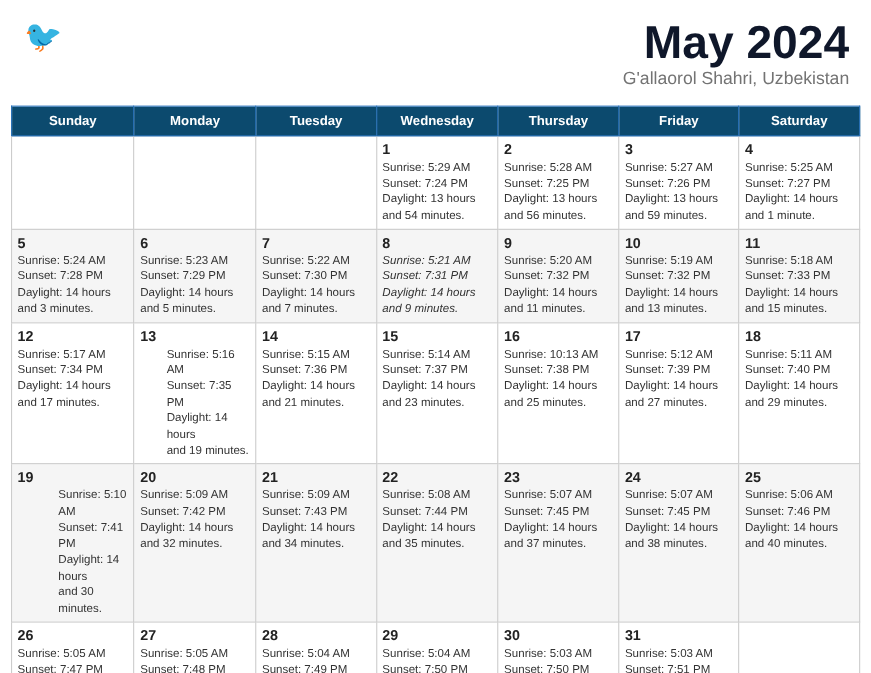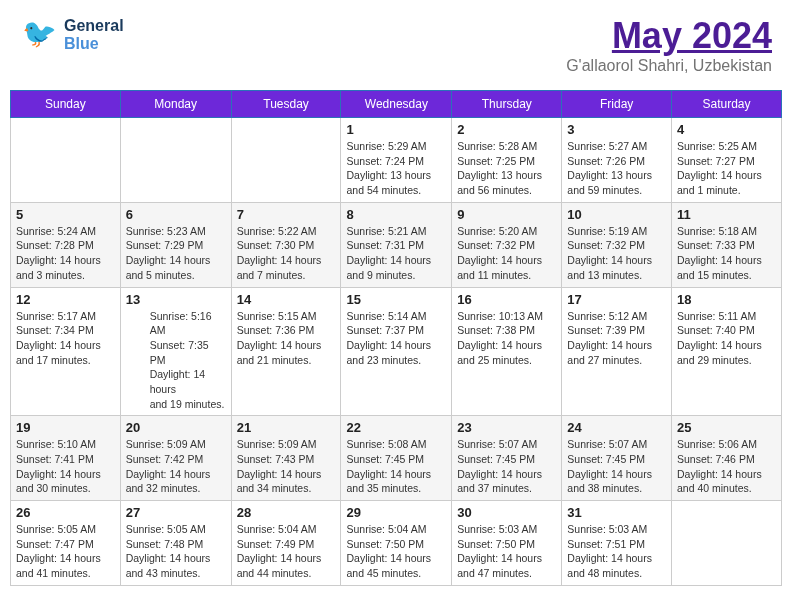--- a/index.html
+++ b/index.html
@@ -14,41 +14,40 @@
       display: flex;
       justify-content: space-between;
       align-items: flex-start;
       margin-bottom: 10px;
       padding: 5px 10px;
     }
     .title-area {
       text-align: right;
     }
     .month-title {
-      font-size: 36px;
-      font-weight: bold;
-      color: #4c1d95;
-      text-decoration: underline;
+      font-size: 42px;
+      font-weight: bold;
+      color: #0f172a;
     }
     .location-title {
       font-size: 16px;
       color: #737373;
     }
     .calendar-table {
       width: 100%;
       border-collapse: collapse;
       font-size: 11px;
     }
     .calendar-table thead tr th {
-      background-color: #6d28d9;
+      background-color: #0c4a6e;
       color: #fff;
       text-align: center;
       padding: 6px 4px;
       font-size: 12px;
-      font-weight: normal;
+      font-weight: bold;
       border: 1px solid #2a72b8;
     }
     .calendar-table tbody tr td {
       border: 1px solid #ccc;
       vertical-align: top;
       padding: 4px 5px;
       width: 113px;
       min-height: 80px;
       background: #fff;
     }
@@ -96,24 +95,20 @@
     }
   </style>
 </head>
 <body>
 
 <div class="header-area">
   <div class="logo-wrapper">
     <svg class="logo-icon" viewBox="0 0 40 40" xmlns="http://www.w3.org/2000/svg">
       <text x="2" y="28" font-size="28" fill="#4a90d9">🐦</text>
     </svg>
-    <div class="logo-name">
-      <span class="logo-general">General</span>
-      <span class="logo-blue">Blue</span>
-    </div>
   </div>
   <div class="title-area">
     <div class="month-title">May 2024</div>
     <div class="location-title">G'allaorol Shahri, Uzbekistan</div>
   </div>
 </div>
 
 <table class="calendar-table">
   <thead>
     <tr id="header-row">
@@ -177,21 +172,21 @@
         </td>
         <td>
           <span class="day-number">7</span>
           <div class="day-info" style="white-space: pre-line;">Sunrise: 5:22 AM
 Sunset: 7:30 PM
 Daylight: 14 hours
 and 7 minutes.</div>
         </td>
         <td>
           <span class="day-number">8</span>
-          <div class="day-info" style="white-space: pre-line;">Sunrise: 5:21 AM
+          <div class="day-info" style="white-space: pre-line; font-style: italic;">Sunrise: 5:21 AM
 Sunset: 7:31 PM
 Daylight: 14 hours
 and 9 minutes.</div>
         </td>
         <td>
           <span class="day-number">9</span>
           <div class="day-info" style="white-space: pre-line;">Sunrise: 5:20 AM
 Sunset: 7:32 PM
 Daylight: 14 hours
 and 11 minutes.</div>
@@ -258,21 +253,21 @@
           <span class="day-number">18</span>
           <div class="day-info" style="white-space: pre-line;">Sunrise: 5:11 AM
 Sunset: 7:40 PM
 Daylight: 14 hours
 and 29 minutes.</div>
         </td>
       </tr>
       <tr>
         <td>
           <span class="day-number">19</span>
-          <div class="day-info" style="white-space: pre-line;">Sunrise: 5:10 AM
+          <div class="day-info" style="white-space: pre-line; margin-left: 37px;">Sunrise: 5:10 AM
 Sunset: 7:41 PM
 Daylight: 14 hours
 and 30 minutes.</div>
         </td>
         <td>
           <span class="day-number">20</span>
           <div class="day-info" style="white-space: pre-line;">Sunrise: 5:09 AM
 Sunset: 7:42 PM
 Daylight: 14 hours
 and 32 minutes.</div>
@@ -280,21 +275,21 @@
         <td>
           <span class="day-number">21</span>
           <div class="day-info" style="white-space: pre-line;">Sunrise: 5:09 AM
 Sunset: 7:43 PM
 Daylight: 14 hours
 and 34 minutes.</div>
         </td>
         <td>
           <span class="day-number">22</span>
           <div class="day-info" style="white-space: pre-line;">Sunrise: 5:08 AM
-Sunset: 7:45 PM
+Sunset: 7:44 PM
 Daylight: 14 hours
 and 35 minutes.</div>
         </td>
         <td>
           <span class="day-number">23</span>
           <div class="day-info" style="white-space: pre-line;">Sunrise: 5:07 AM
 Sunset: 7:45 PM
 Daylight: 14 hours
 and 37 minutes.</div>
         </td>

